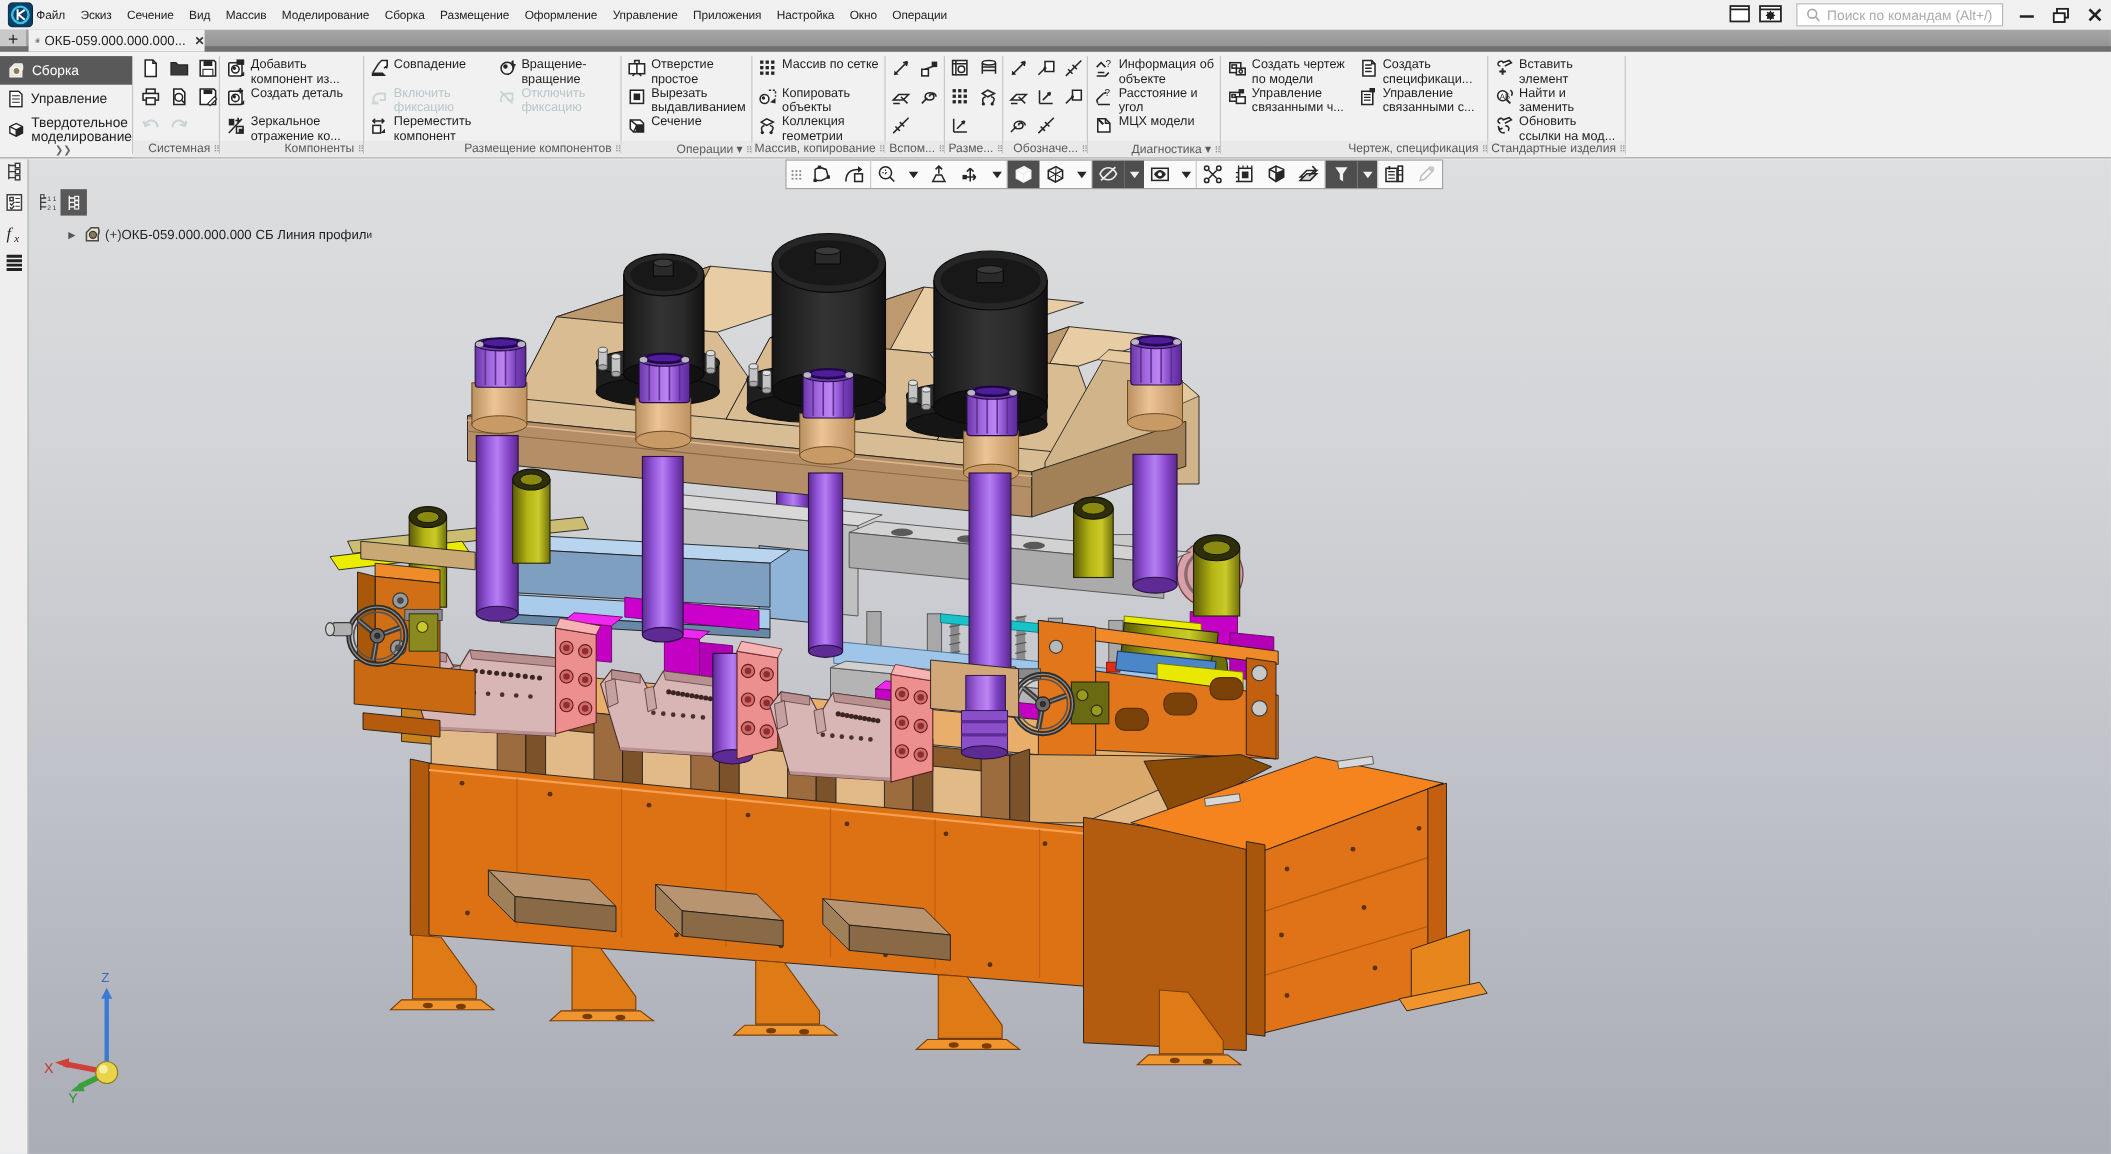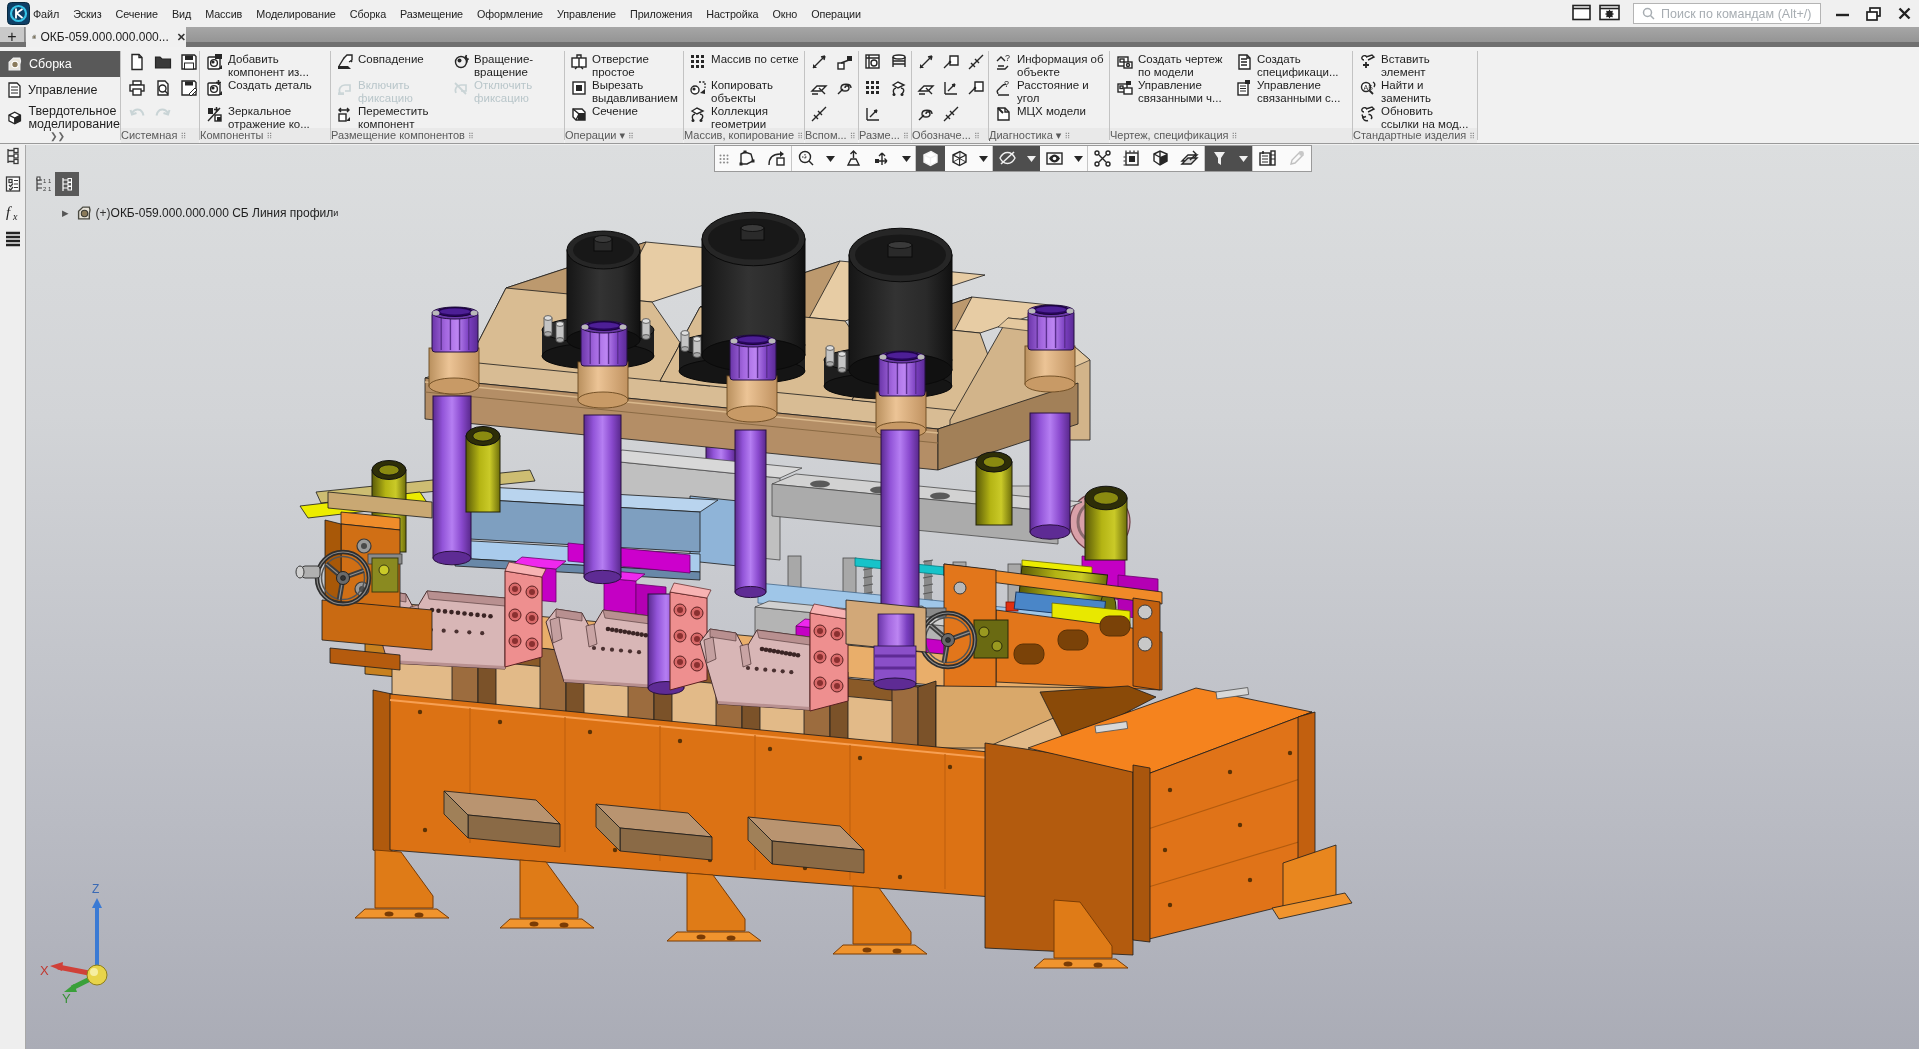--- a/index.html
+++ b/index.html
@@ -16,21 +16,21 @@
 #sysbtns{position:absolute;left:1828px;top:0;width:91px;height:27px;display:flex;align-items:center;justify-content:space-around;}
 
 #tabbar{position:absolute;left:0;top:27px;width:1919px;height:20px;background:linear-gradient(#a6a6a6,#8f8f8f);}
 #tabbar .plus{position:absolute;left:0px;top:0px;width:25px;height:20px;background:#c9c9c9;border-right:1px solid #8a8a8a;color:#222;font-size:16px;text-align:center;line-height:19px;}
 #tabbar .tab{position:absolute;left:26px;top:0;width:160px;height:20px;background:#f0f0f0;display:flex;align-items:center;font-size:12px;color:#1e1e1e;z-index:3;}
 #tabstrip{position:absolute;left:0;top:42px;width:1919px;height:5px;background:#707070;z-index:1;}
 #tabbar .tab .x{margin-left:8px;color:#333;font-size:11px;font-weight:bold;}
 
 #ribbon{position:absolute;left:0;top:47px;width:1919px;height:97px;background:#f1f1f1;border-bottom:1px solid #9a9a9a;}
 .rsep{position:absolute;top:4px;width:1px;height:89px;background:#c3c3c3;}
-.glabel{position:absolute;top:82px;height:14px;font-size:11px;color:#5a5a5a;text-align:left;}
+.glabel{position:absolute;top:82px;height:14px;font-size:11px;color:#5a5a5a;text-align:right;}
 .glabelbg{position:absolute;top:81px;height:15px;background:#e9e9e9;}
 .dots{color:#8a8a8a;font-size:8px;letter-spacing:-1px;}
 
 #modes{position:absolute;left:0;top:0;width:120px;height:96px;}
 .mrow{position:absolute;left:0;width:120px;height:26px;display:flex;align-items:center;font-size:12.5px;color:#1e1e1e;}
 .mrow.sel{background:#595959;color:#fff;}
 .mrow .ic{margin:0 6px 0 7px;}
 .btxt{font-size:11.5px;color:#1e1e1e;line-height:12.5px;}
 .dis{color:#b9c6ca;}
 .rbtn{position:absolute;display:flex;align-items:flex-start;}

